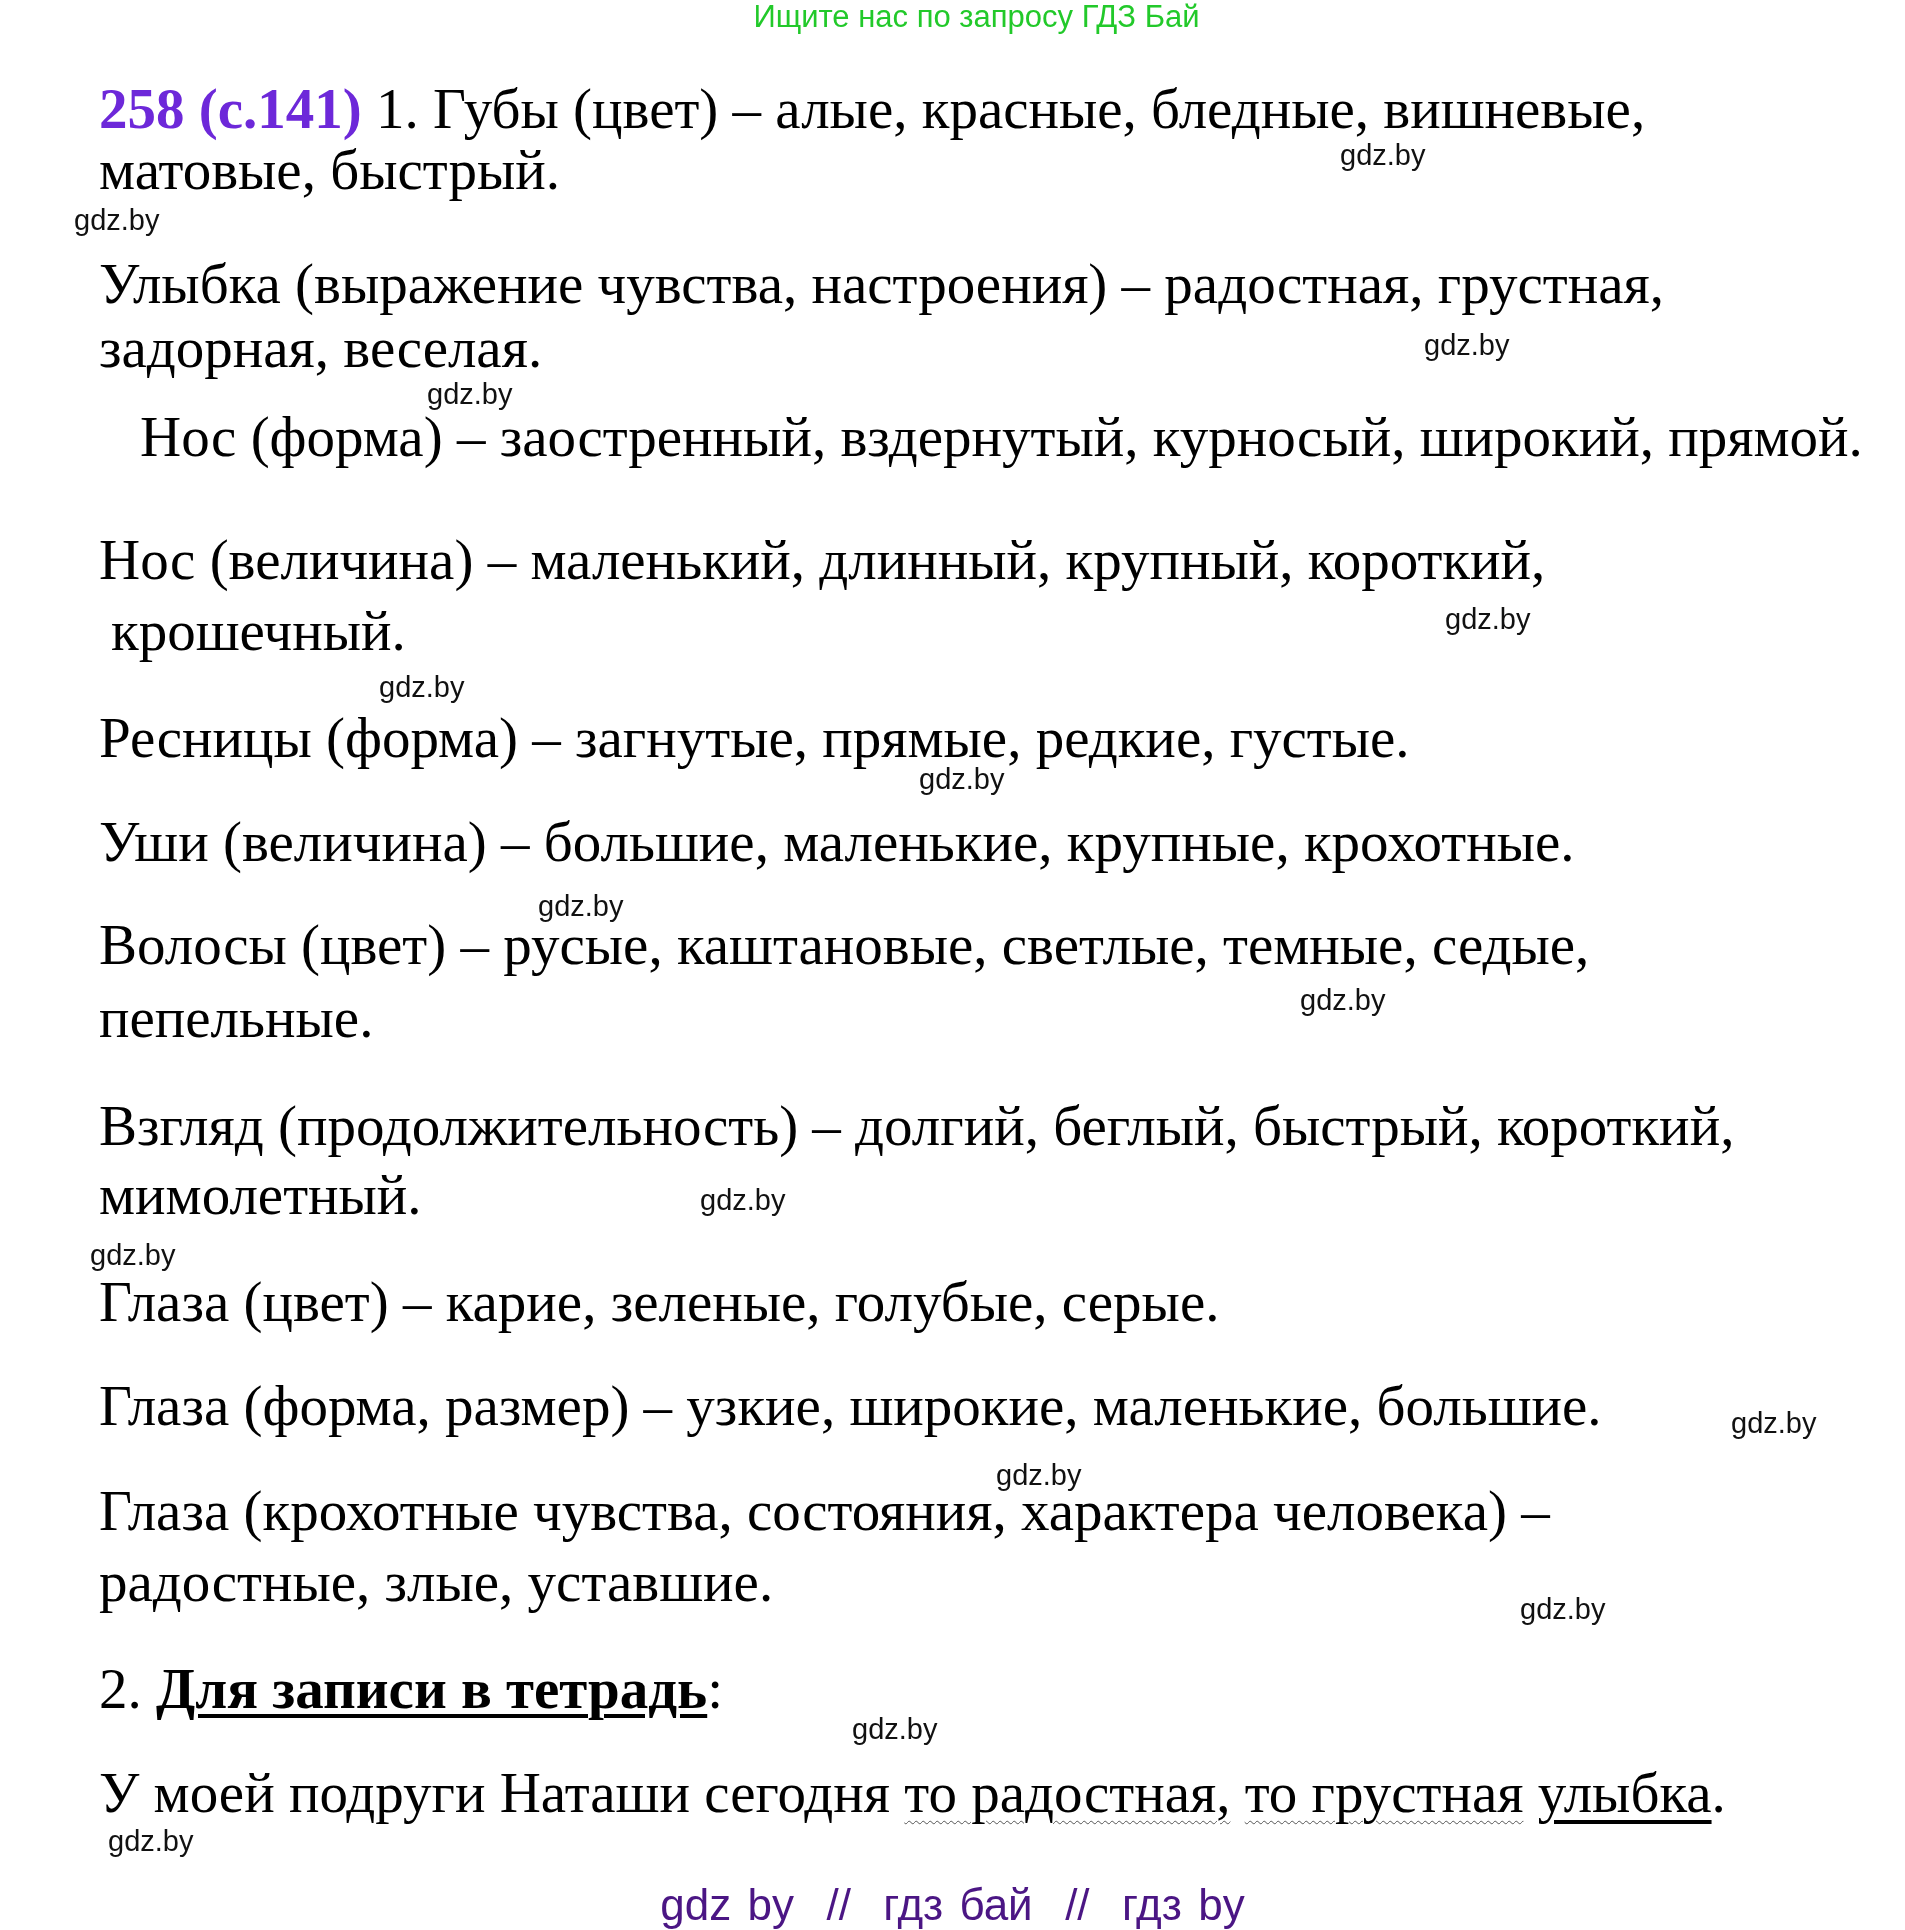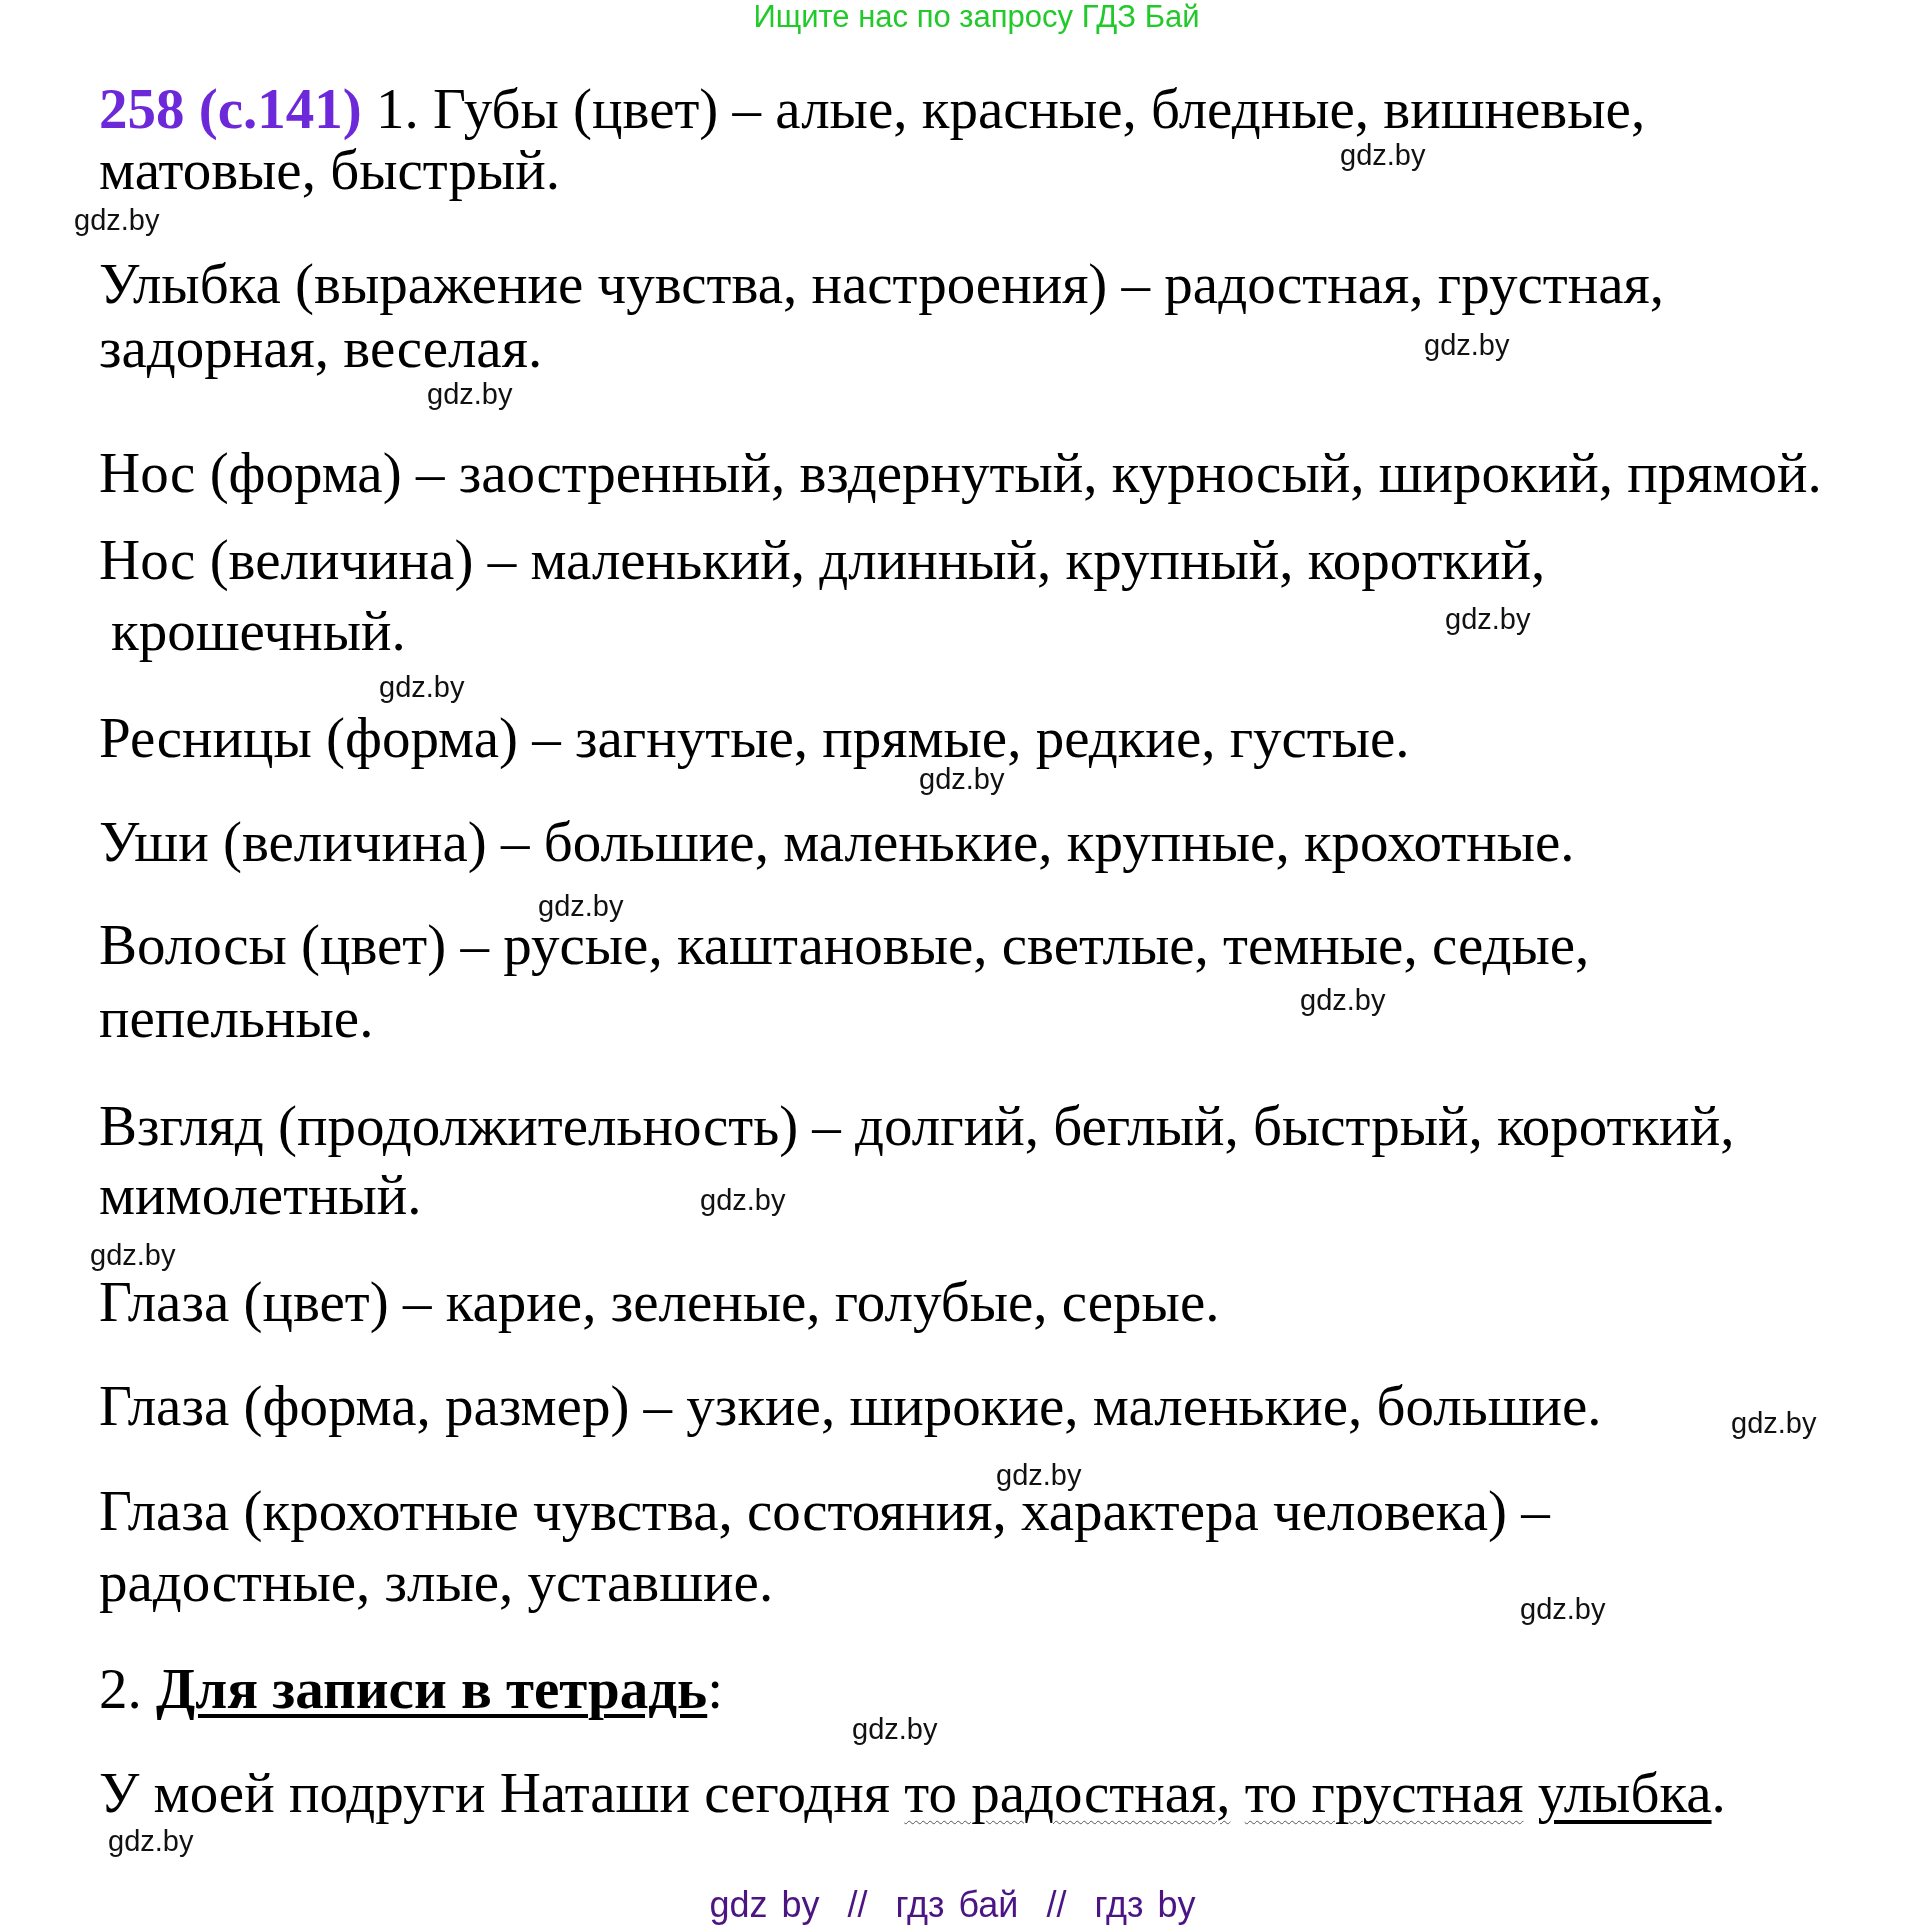--- a/index.html
+++ b/index.html
@@ -14,21 +14,21 @@
     position: absolute; white-space: nowrap;
     font-family: "Liberation Sans", sans-serif; font-size: 29px; color: #111;
     line-height: 1;
   }
   .top-banner {
     position: absolute; top: 0px; left: 0; width: 1905px; text-align: center;
     font-family: "Liberation Sans", sans-serif; font-size: 31px; line-height: 34px;
   }
   .footer {
     position: absolute; top: 1887px; left: 0; width: 1905px; text-align: center;
-    font-family: "Liberation Sans", sans-serif; font-size: 36px; line-height: 36px;
+    font-family: "Liberation Sans", sans-serif; font-size: 44px; line-height: 36px;
     word-spacing: 4px;
   }
   .bold-u { font-weight: bold; text-decoration: underline; text-decoration-thickness: 4px; text-underline-offset: 6px; }
   .wavy { text-decoration: underline wavy #555; text-decoration-thickness: 1px; text-underline-offset: 8px; }
   .solid-u { text-decoration: underline; text-decoration-thickness: 4px; text-underline-offset: 8px; }
 </style>
 </head>
 <body>
 
 <div class="top-banner" style="color:#22c92a;padding-left:24px;">Ищите нас по запросу ГДЗ Бай</div>
@@ -36,21 +36,21 @@
 <div class="line" style="top:80px;">
   <span class="num">258 (с.141)</span>
   <span>1.</span>
   <span>Губы (цвет) – алые, красные, бледные, вишневые,</span>
 </div>
 <div class="line" style="top:141px;">матовые, быстрый.</div>
 
 <div class="line" style="top:255px;">Улыбка (выражение чувства, настроения) – радостная, грустная,</div>
 <div class="line" style="top:319px;">задорная, веселая.</div>
 
-<div class="line" style="top:444px;">Нос (форма) – заостренный, вздернутый, курносый, широкий, прямой.</div>
+<div class="line" style="top:408px;margin-left:41px;">Нос (форма) – заостренный, вздернутый, курносый, широкий, прямой.</div>
 
 <div class="line" style="top:531px;">Нос (величина) – маленький, длинный, крупный, короткий,</div>
 <div class="line" style="top:602px;margin-left:12px;">крошечный.</div>
 
 <div class="line" style="top:709px;">Ресницы (форма) – загнутые, прямые, редкие, густые.</div>
 
 <div class="line" style="top:813px;">Уши (величина) – большие, маленькие, крупные, крохотные.</div>
 
 <div class="line" style="top:916px;">Волосы (цвет) – русые, каштановые, светлые, темные, седые,</div>
 <div class="line" style="top:989px;">пепельные.</div>

